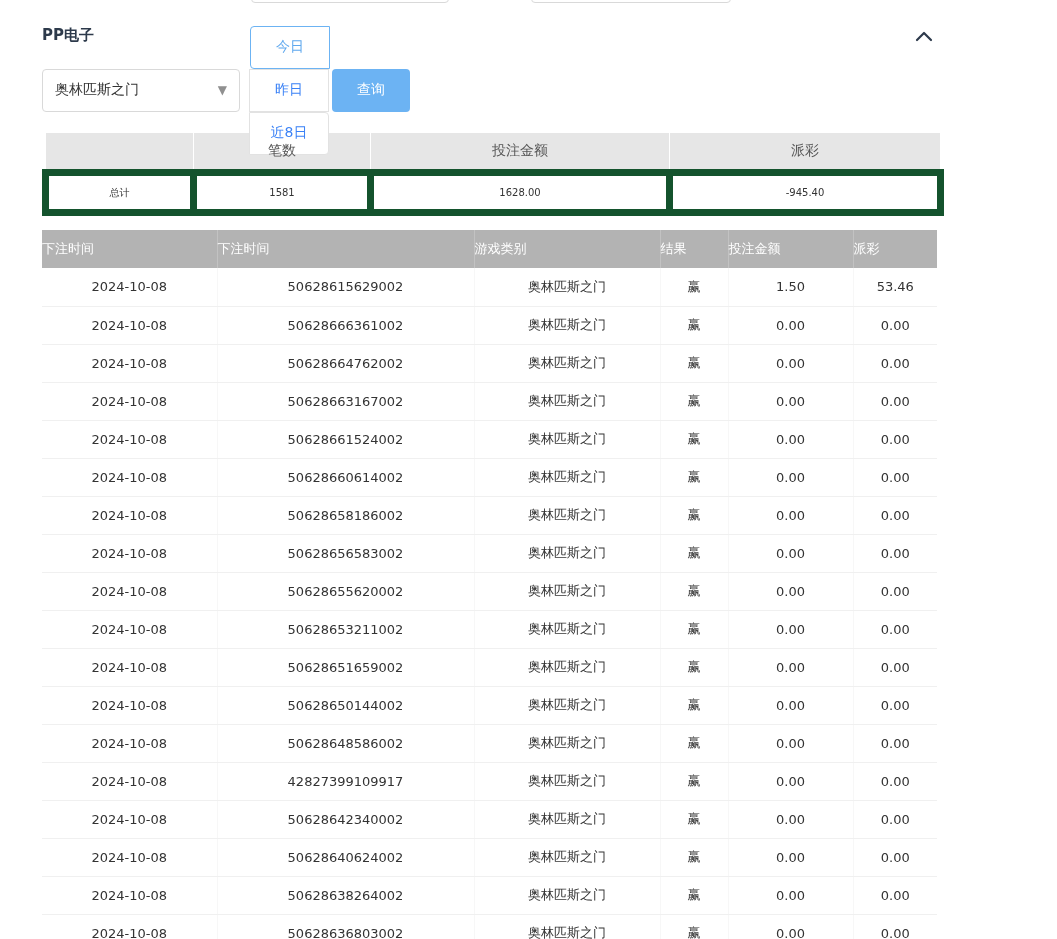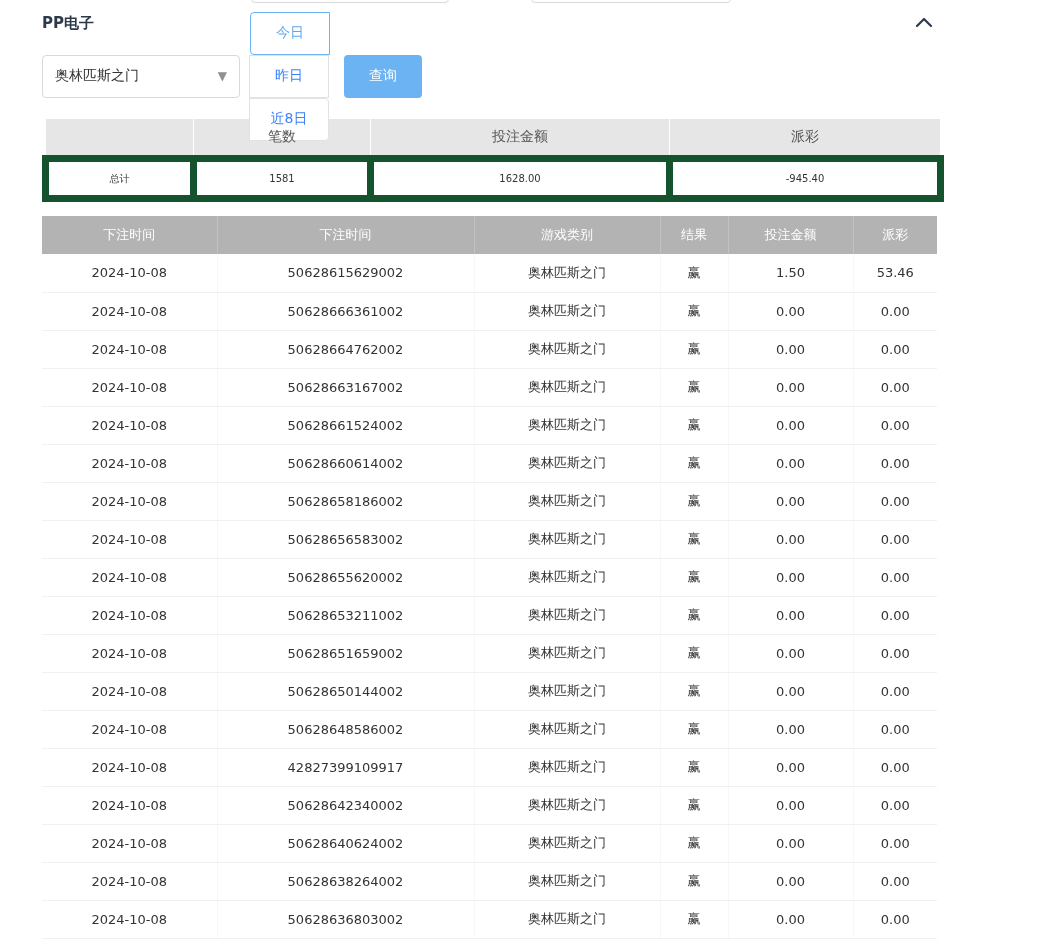--- a/index.html
+++ b/index.html
@@ -20,24 +20,24 @@
     background: #fff;
     border: 1px solid #d9d9d9;
     border-radius: 4px;
   }
   .top-partial.left  { left: 251px; width: 198px; }
   .top-partial.right { left: 531px; width: 200px; }
 
   .section-header {
     width: 895px;
     margin: 0 42px;
-    padding-top: 12px;
+    padding-top: 26px;
     display: flex;
     justify-content: space-between;
-    align-items: center;
+    align-items: flex-start;
   }
   .section-title {
     font-size: 15px;
     font-weight: bold;
     color: #2d3a4b;
   }
   .collapse-btn {
     background: none; border: none; cursor: pointer;
     width: 26px; height: 22px;
     display: flex; align-items: center; justify-content: center;
@@ -86,21 +86,21 @@
   .quick-btn:first-child { border-radius: 4px 0 0 4px; }
   .quick-btn:last-child  { border-radius: 0 4px 4px 0; }
   .quick-btn.active {
     border-color: #6cb3f3;
     color: #5fa8ee;
     position: relative;
     z-index: 1;
   }
 
   .search-btn {
-    margin-left: 14px;
+    margin-left: 2px;
     width: 78px; height: 43px;
     background: #6cb3f3;
     color: #fff;
     border: none; border-radius: 4px;
     font-size: 14px;
     cursor: pointer;
     font-family: inherit;
   }
 
   
@@ -132,21 +132,21 @@
   .bets-table {
     width: 895px;
     margin: 14px 42px 0;
   }
   .bets-table th {
     background: #b3b3b3;
     color: #fff;
     font-weight: normal;
     font-size: 13px;
     height: 38px;
-    text-align: center;
+    text-align: left;
     border-right: 1px solid #c2c2c2;
   }
   .bets-table th:last-child { border-right: none; }
   .bets-table td {
     height: 38px;
     font-size: 13px;
     text-align: center;
     color: #333;
     border-bottom: 1px solid #f0f0f0;
     border-right: 1px solid #f7f7f7;

